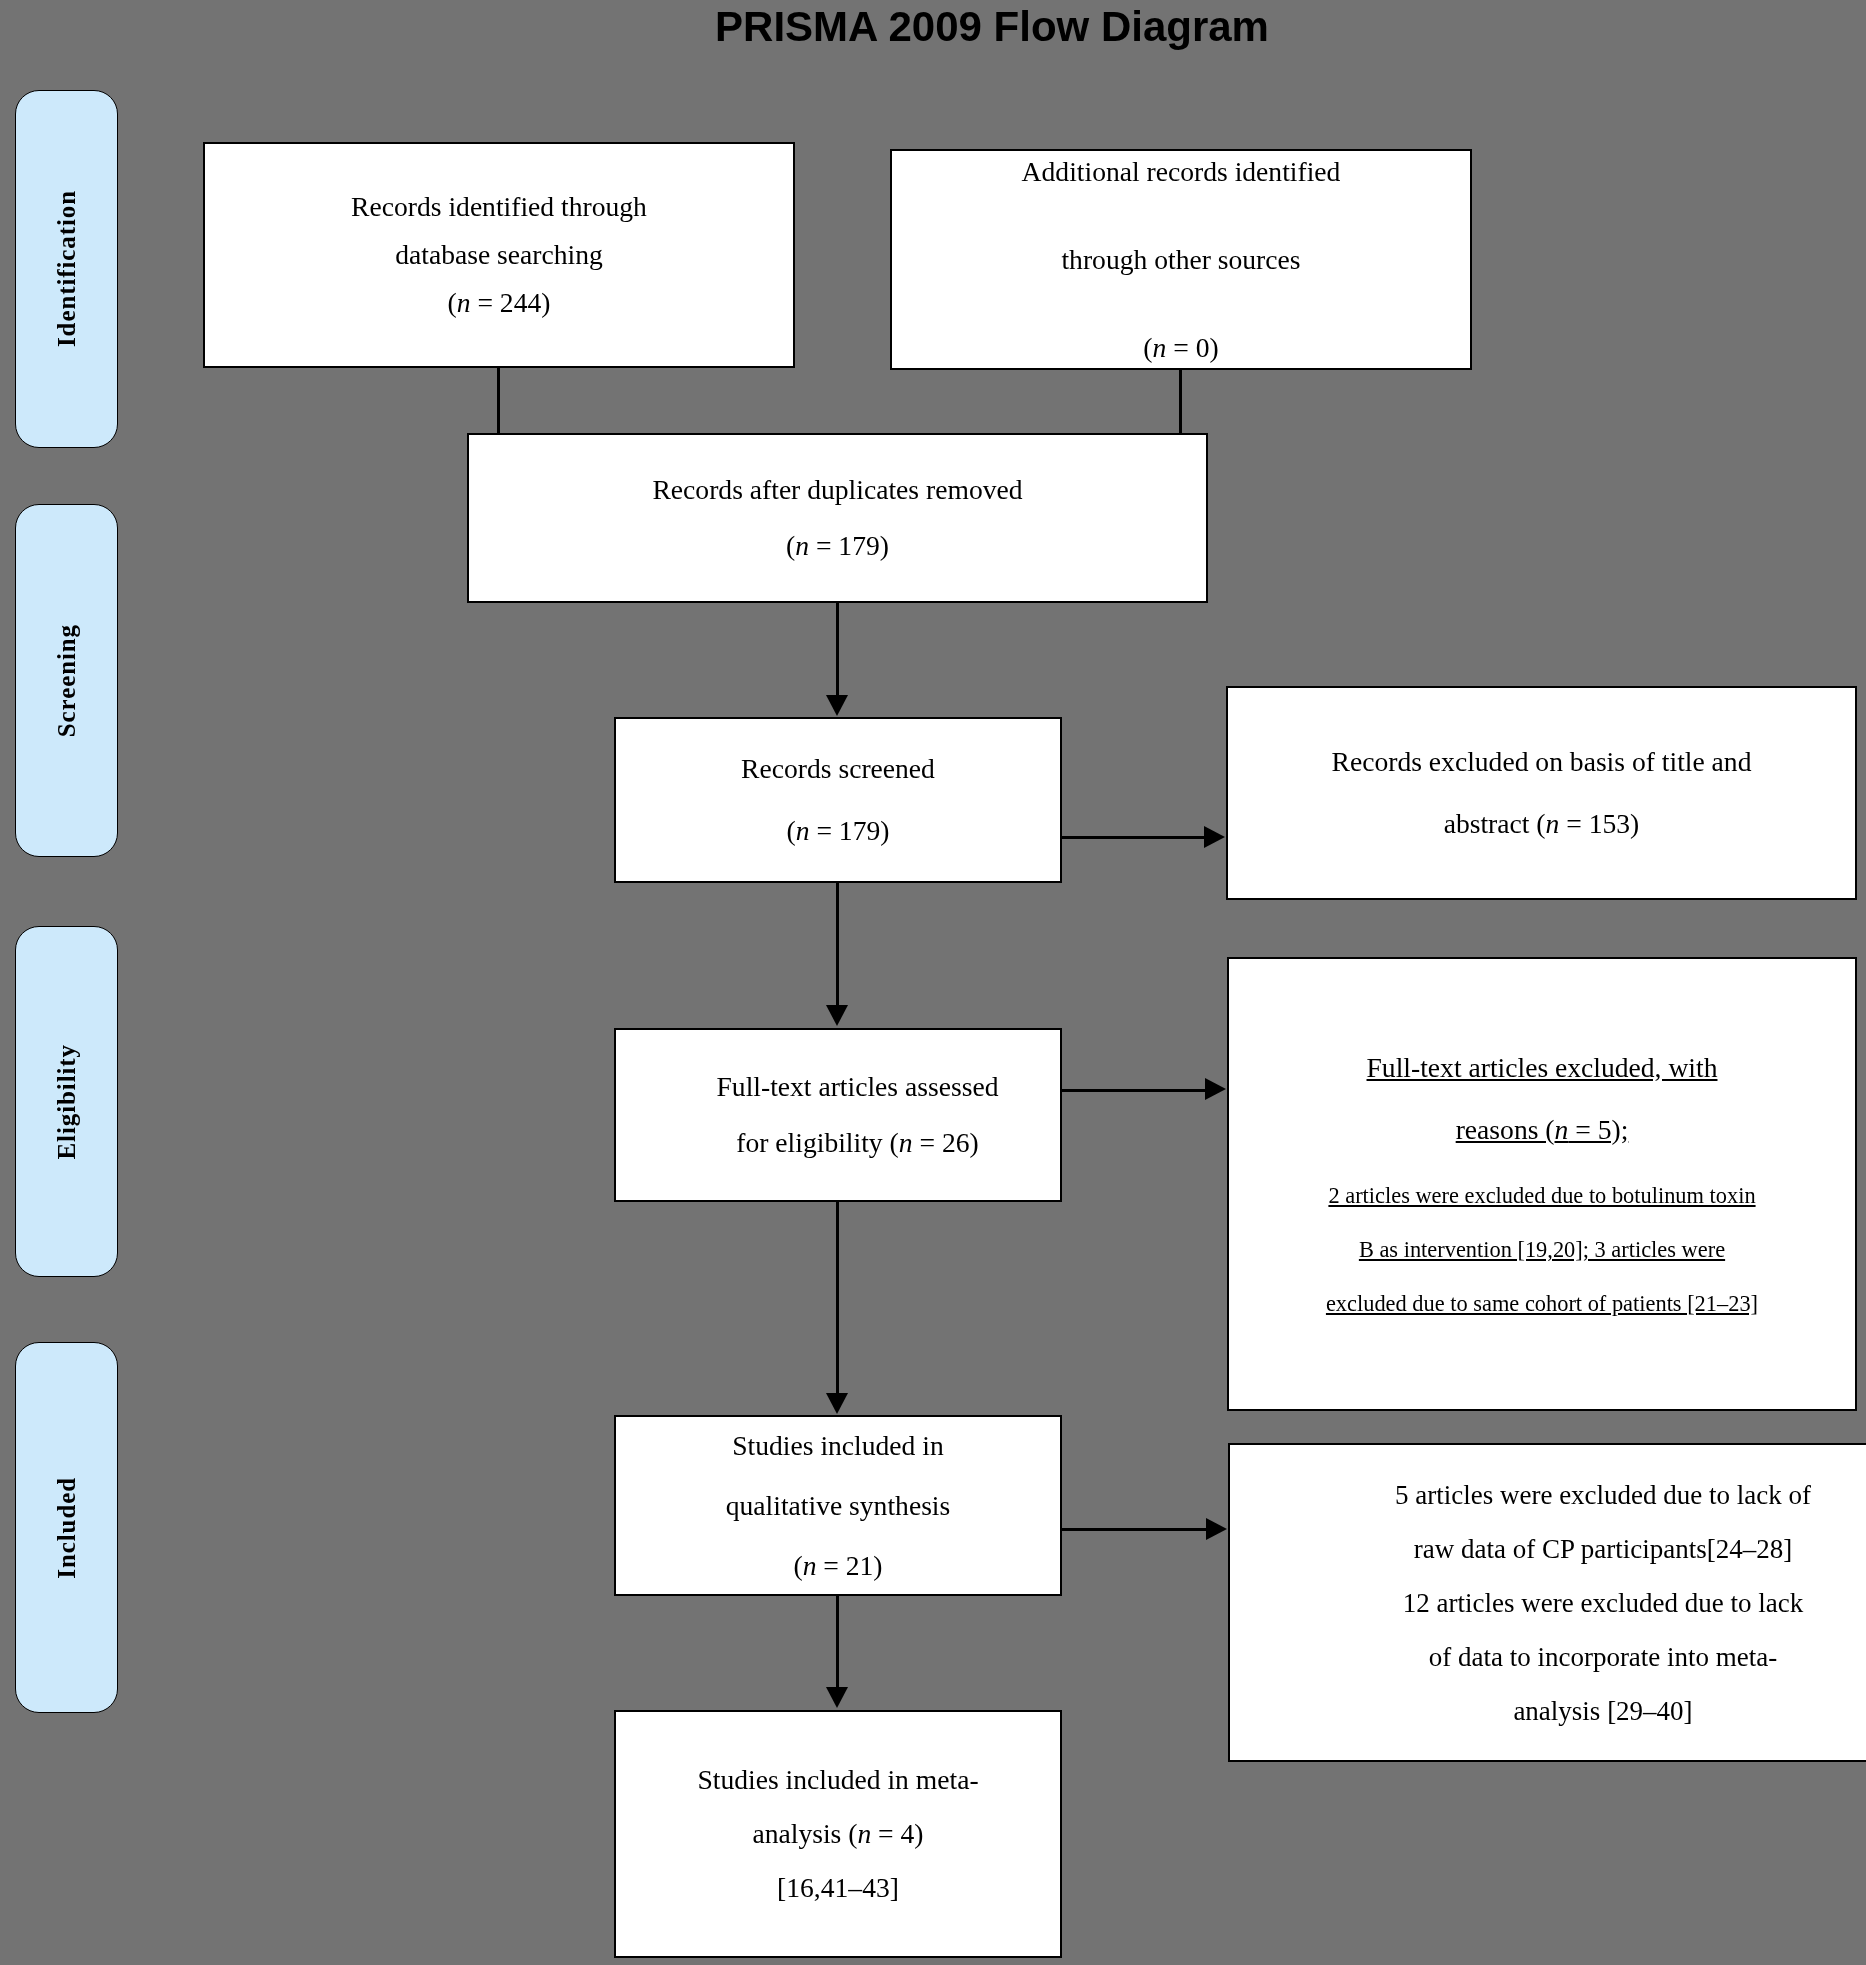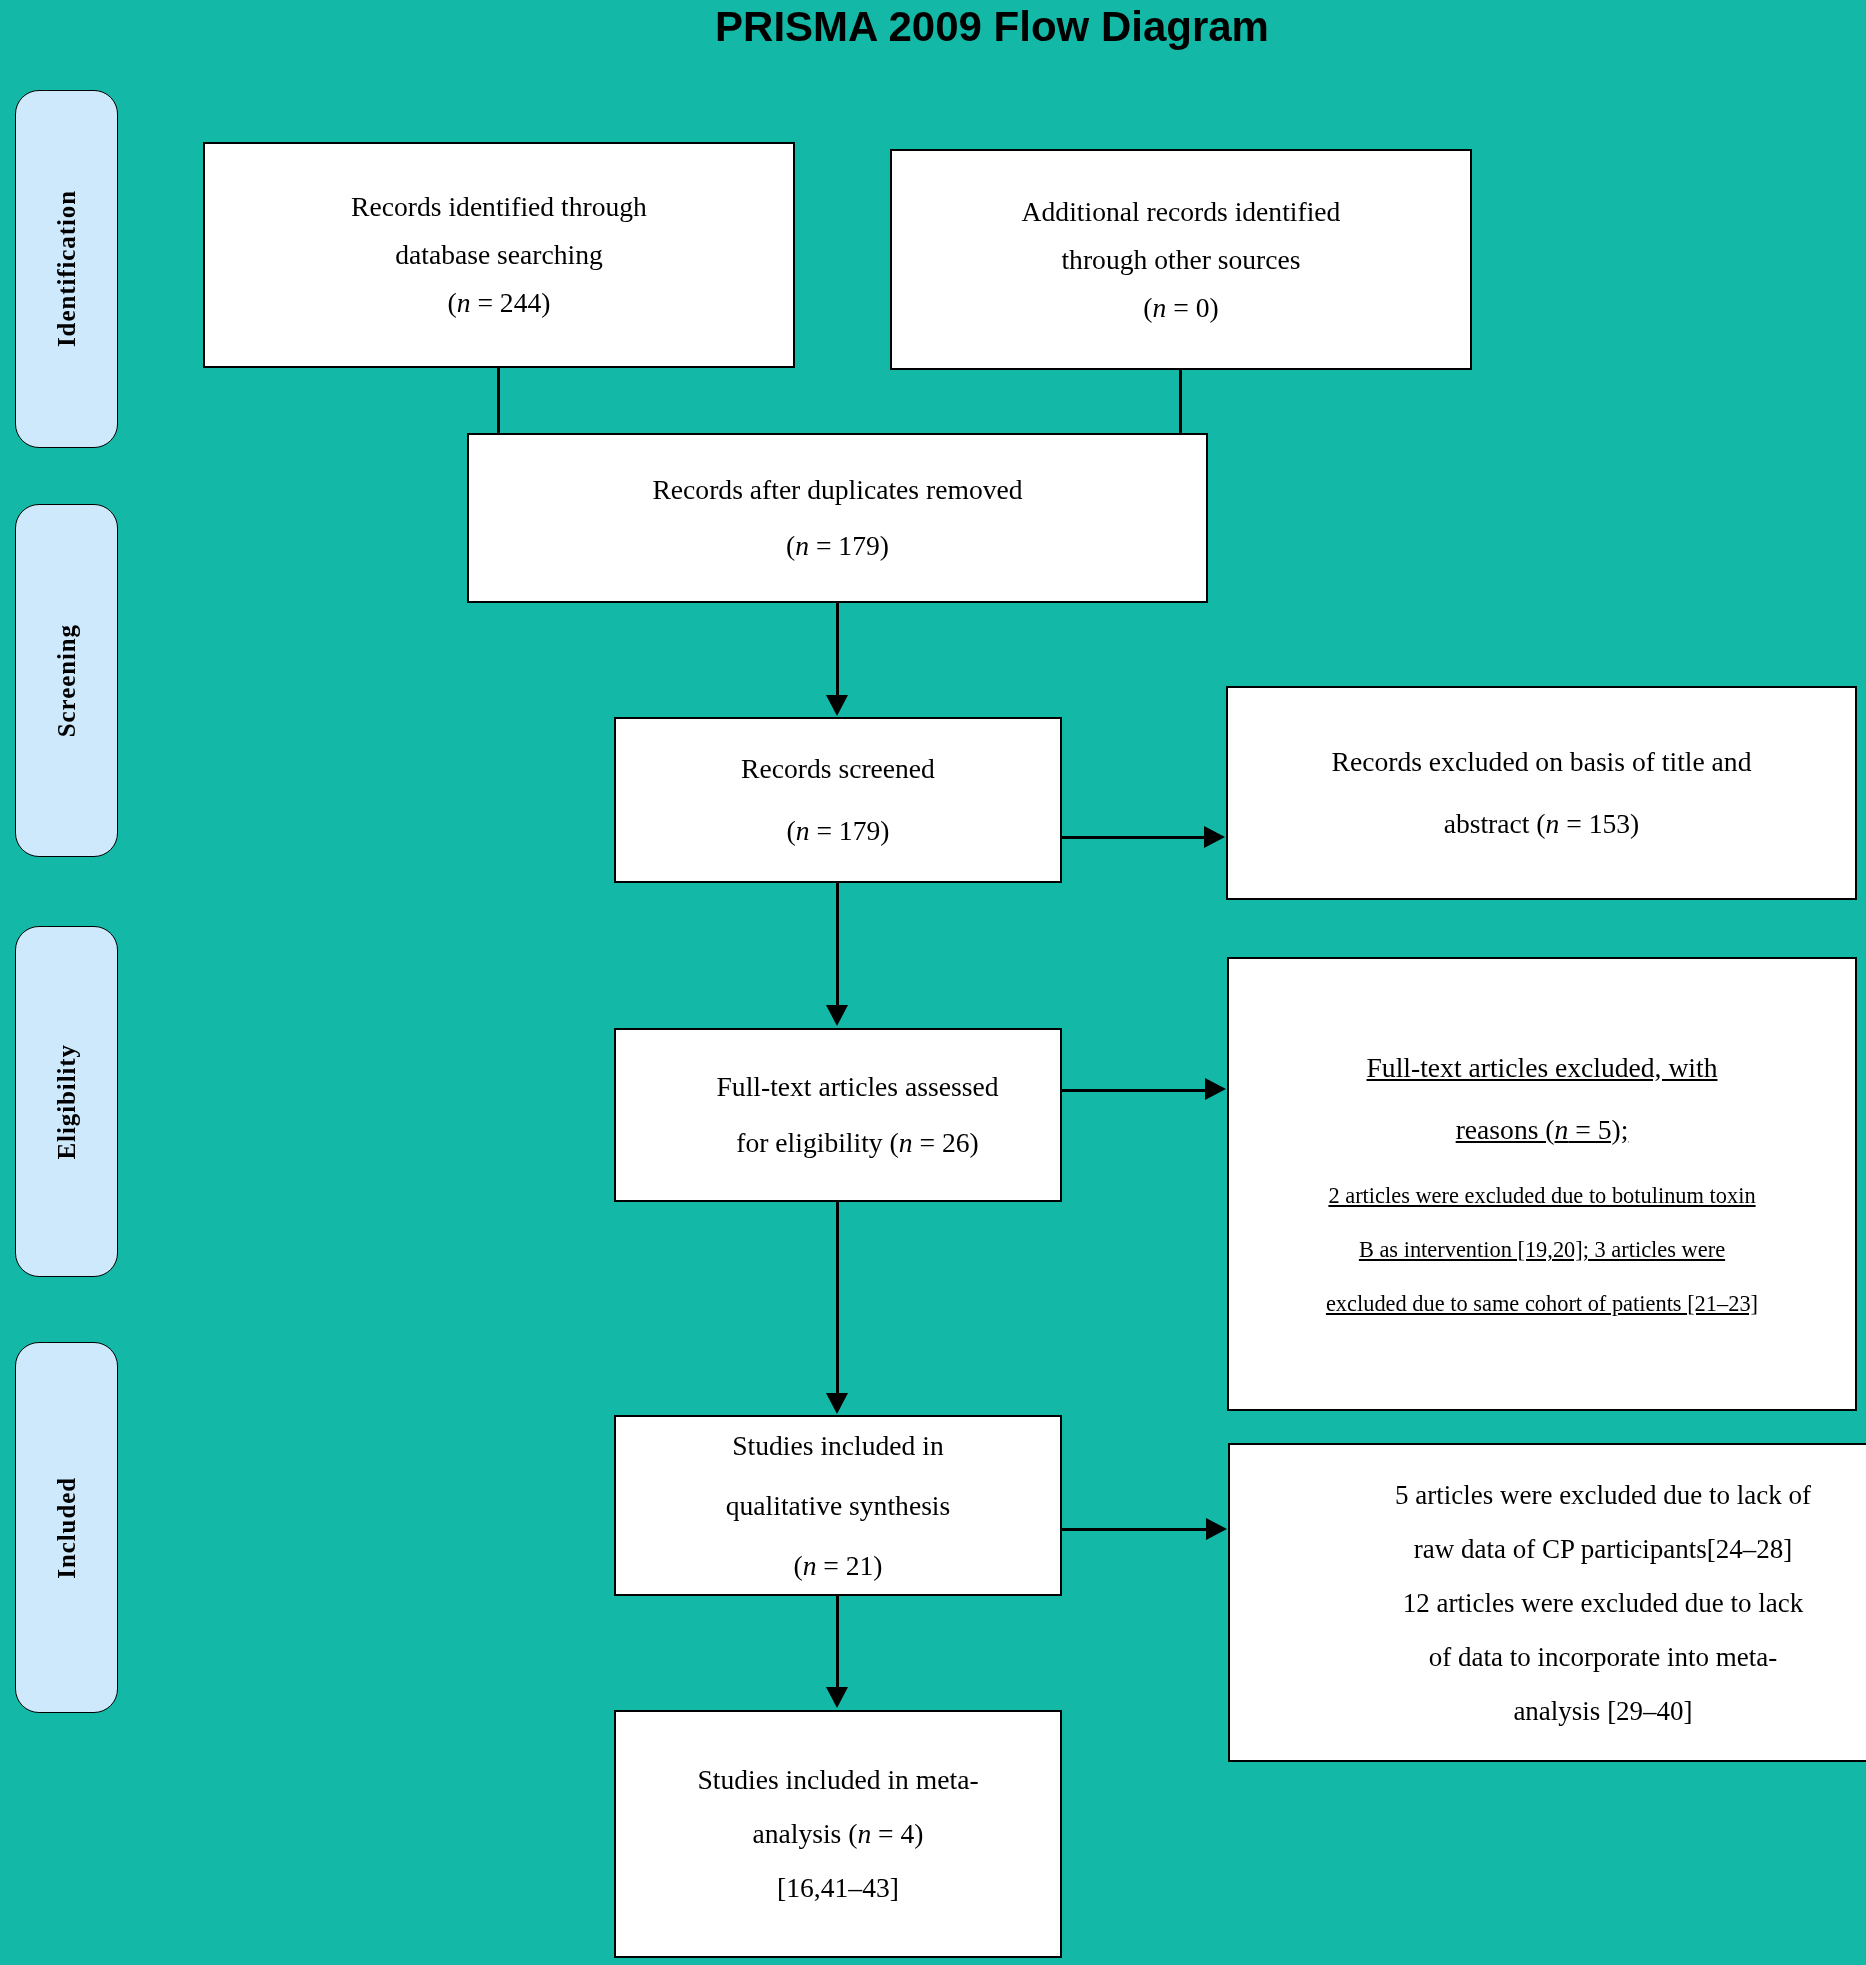--- a/index.html
+++ b/index.html
@@ -1,19 +1,19 @@
 <!DOCTYPE html>
 <html style="font-size:6.9px"><head>
 <meta charset="utf-8">
 <style>
   html,body{margin:0;padding:0;background:#ffffff;}
   .canvas{
     position:relative;
     width:1867px;height:1965px;
-    background:#14b8a6;
+    background:#737373;
     font-family:"Liberation Serif", serif;
     color:#000;
     overflow:hidden;
   }
   .title{
     position:absolute;
     top:3.4px;left:992px;
     transform:translateX(-50%);
     font-family:"Liberation Sans", sans-serif;
     font-weight:bold;
@@ -91,21 +91,21 @@
   <div class="stage" style="top:1342px;height:371px;">
     <span class="stage-text">Included</span>
   </div>
 
   <div class="box lh112" style="left:203px;top:142px;width:592px;height:226px;">
     <div class="bline">Records identified through</div>
     <div class="bline">database searching</div>
     <div class="bline">(<i>n</i> = 244)</div>
   </div>
 
-  <div class="box lh112" style="left:890px;top:149px;width:582px;height:221px;">
+  <div class="box lh112" style="left:890px;top:149px;width:582px;height:221px;gap:40px;">
     <div class="bline">Additional records identified</div>
     <div class="bline">through other sources</div>
     <div class="bline">(<i>n</i> = 0)</div>
   </div>
 
   <div class="box lh130" style="left:467px;top:433px;width:741px;height:170px;">
     <div class="bline">Records after duplicates removed</div>
     <div class="bline">(<i>n</i> = 179)</div>
   </div>
 

